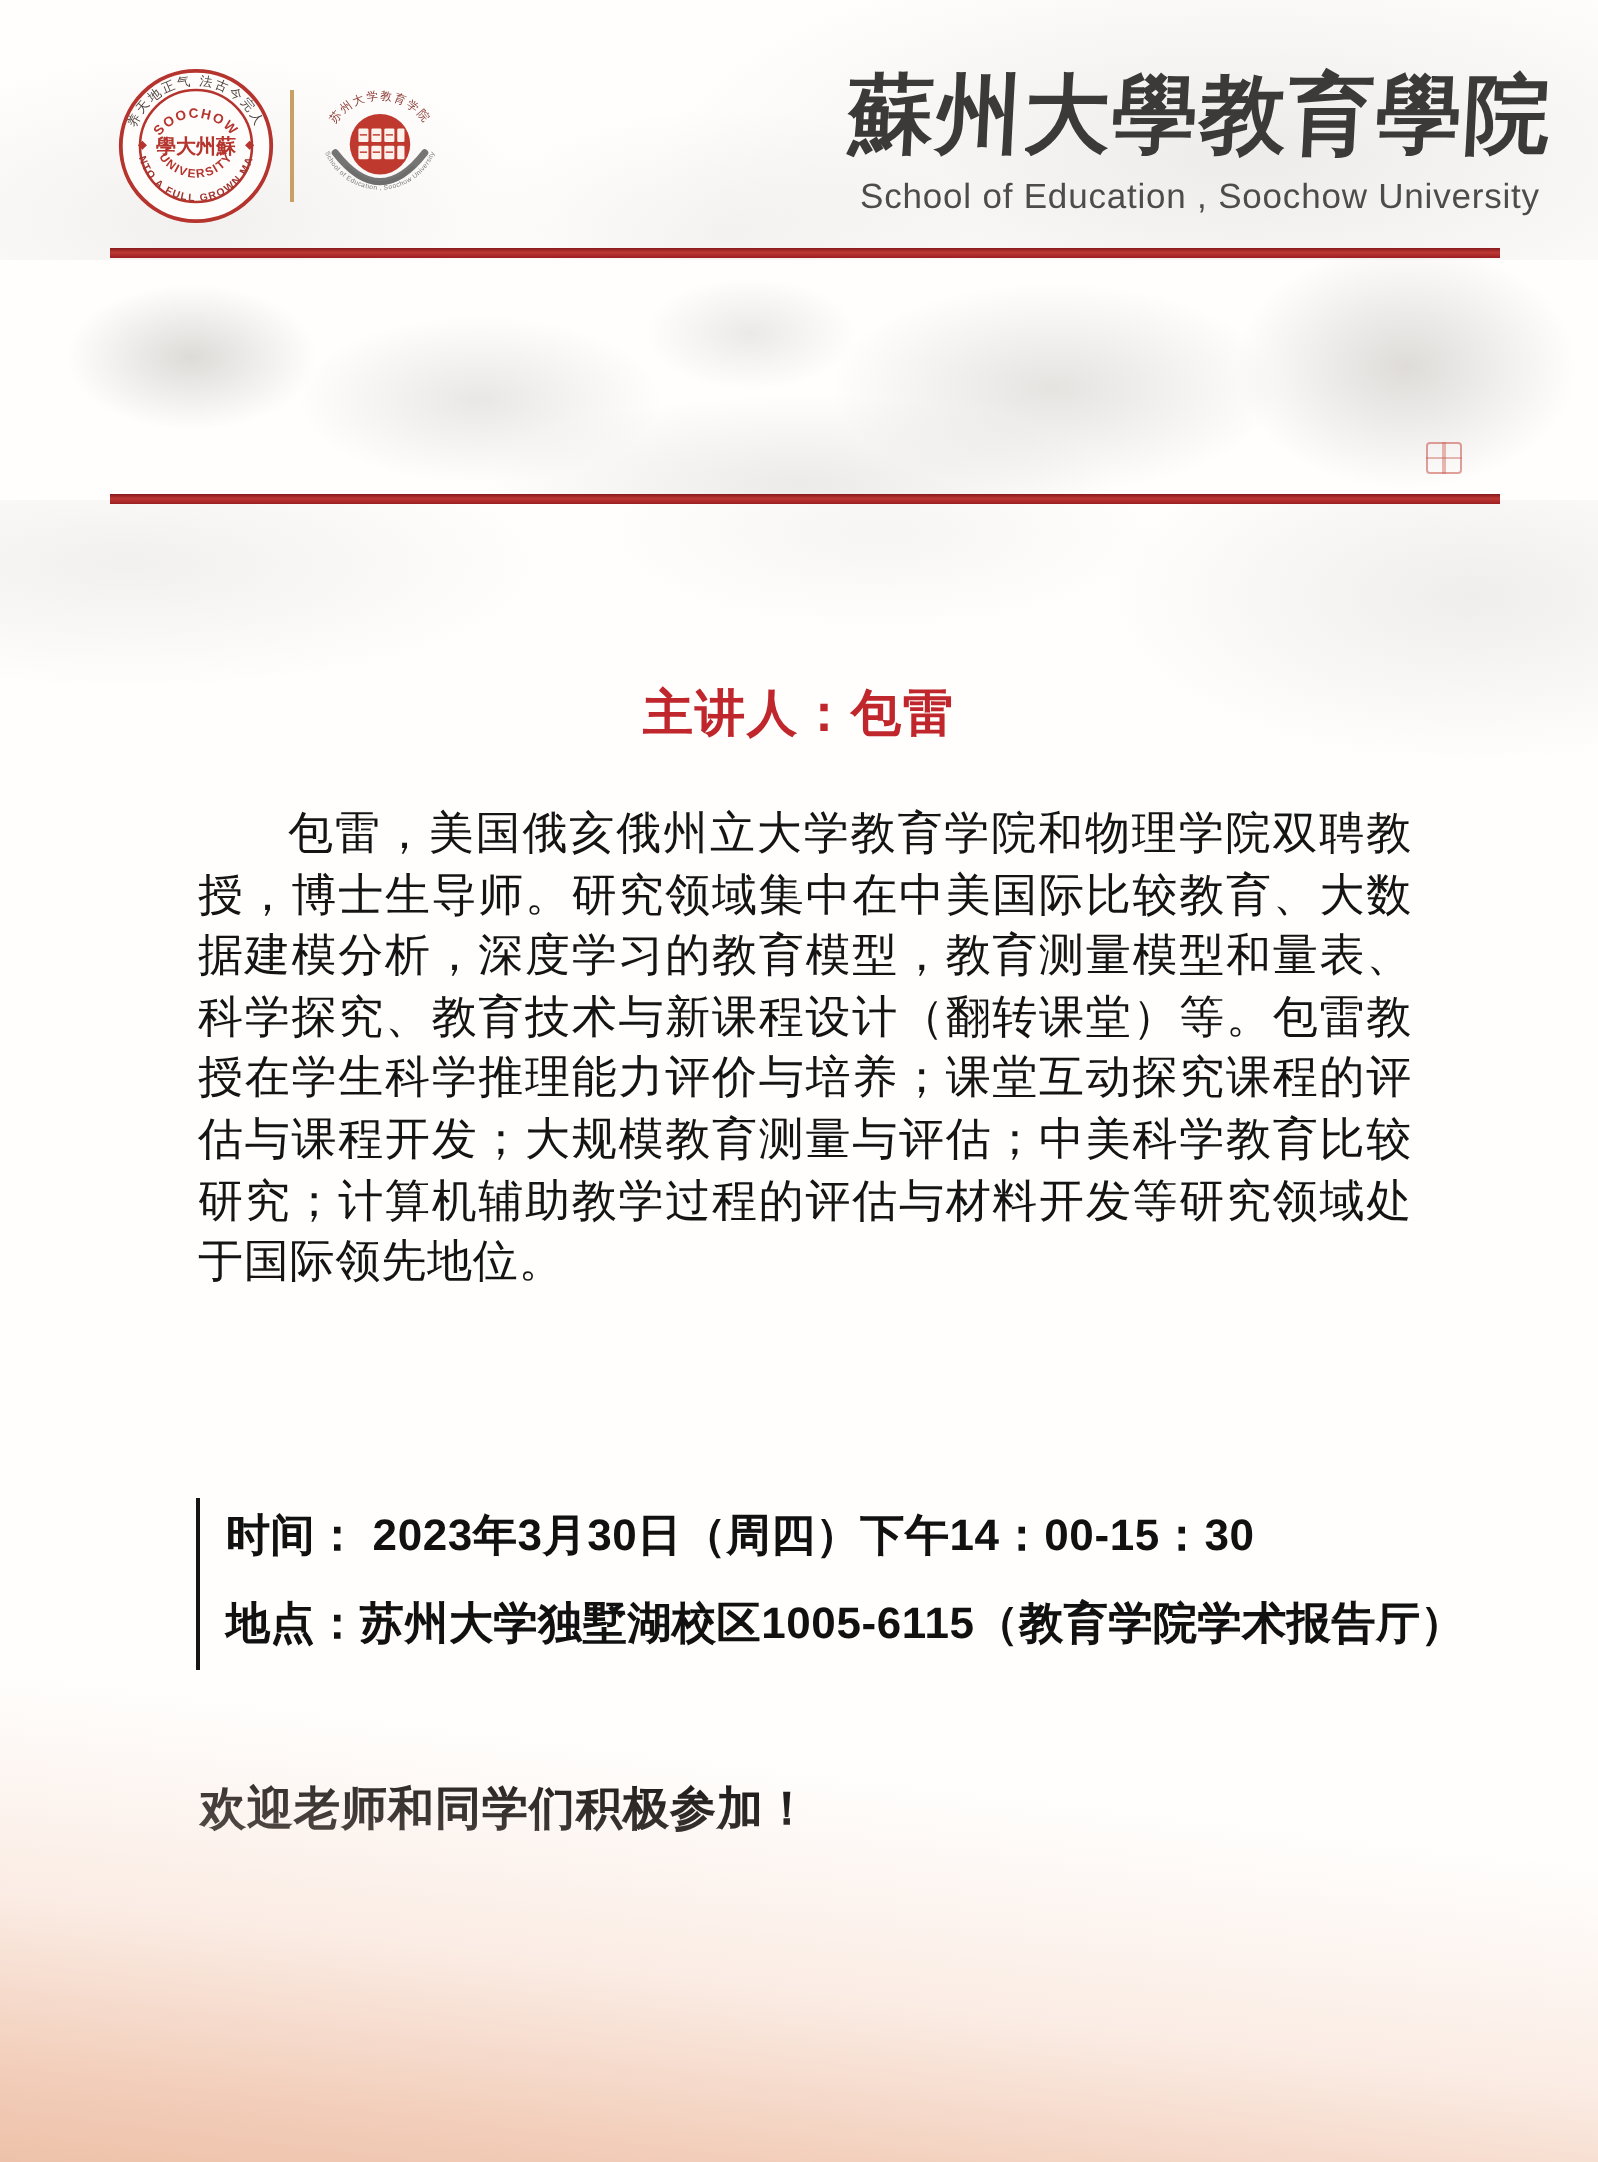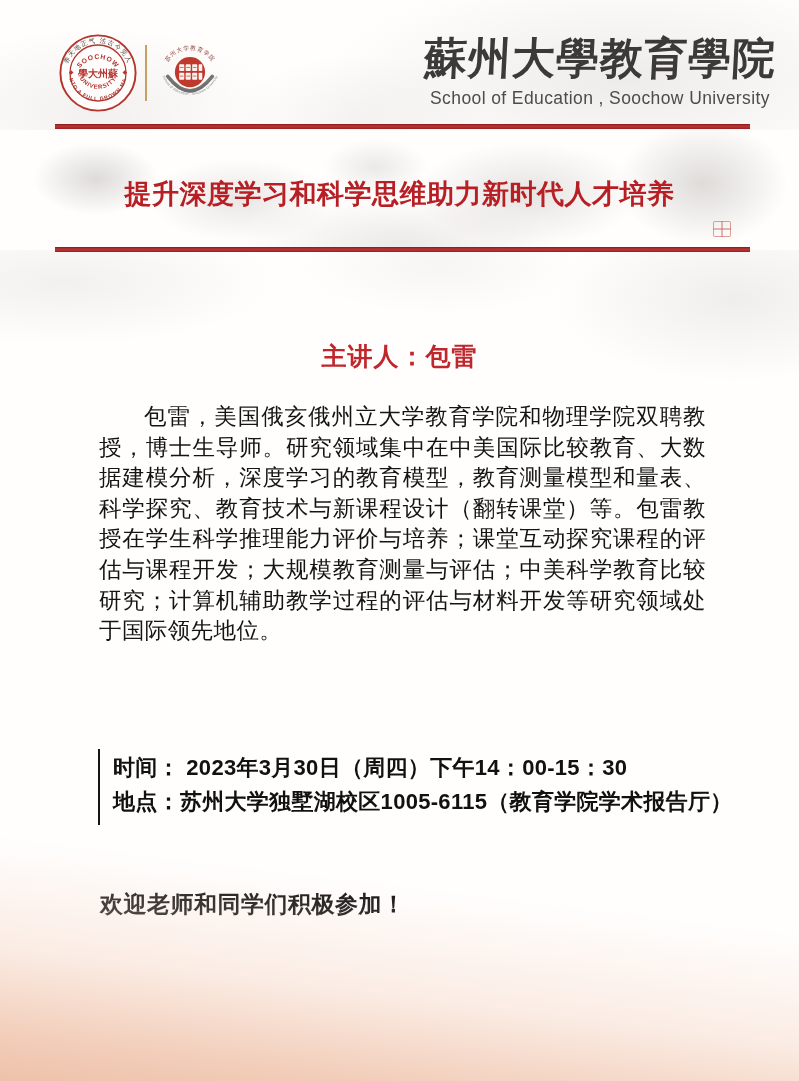--- a/index.html
+++ b/index.html
@@ -76,21 +76,21 @@
   .bio{
     position:absolute;left:99px;top:402px;width:607px;margin:0;
     font-family:"Liberation Serif","DejaVu Serif",serif;
     font-size:22.5px;line-height:30.6px;color:#141414;
     text-align:justify;text-indent:2em;letter-spacing:.4px;
   }
   
   .info{
     position:absolute;left:98px;top:749px;
     border-left:2.5px solid #151515;padding:4px 0 8px 13px;
-    display:flex;flex-direction:column;gap:4px;
+    display:flex;flex-direction:column;gap:14px;
   }
   .info-line{font-size:22px;font-weight:bold;color:#111;letter-spacing:.3px;white-space:nowrap;}
   
   .welcome{
     position:absolute;left:100px;top:889px;
     font-size:23px;font-weight:bold;color:#111;letter-spacing:.5px;
   }
   
   .bottom-gradient{
     position:absolute;left:0;right:0;bottom:0;height:245px;pointer-events:none;
@@ -175,21 +175,20 @@
 
   <div class="brand">
     <div class="calligraphy">蘇州大學教育學院</div>
     <div class="subtitle">School of Education , Soochow University</div>
   </div>
 
   <div class="rule rule-top"></div>
 
   <section class="banner">
     <div class="banner-art"></div>
-    <h1 class="title">提升深度学习和科学思维助力新时代人才培养</h1>
   </section>
   <div class="stamp"></div>
 
   <div class="rule rule-bottom"></div>
 
   <div class="speaker">主讲人：包雷</div>
 
   <p class="bio">包雷，美国俄亥俄州立大学教育学院和物理学院双聘教授，博士生导师。研究领域集中在中美国际比较教育、大数据建模分析，深度学习的教育模型，教育测量模型和量表、科学探究、教育技术与新课程设计（翻转课堂）等。包雷教授在学生科学推理能力评价与培养；课堂互动探究课程的评估与课程开发；大规模教育测量与评估；中美科学教育比较研究；计算机辅助教学过程的评估与材料开发等研究领域处于国际领先地位。</p>
 
   <div class="info">

